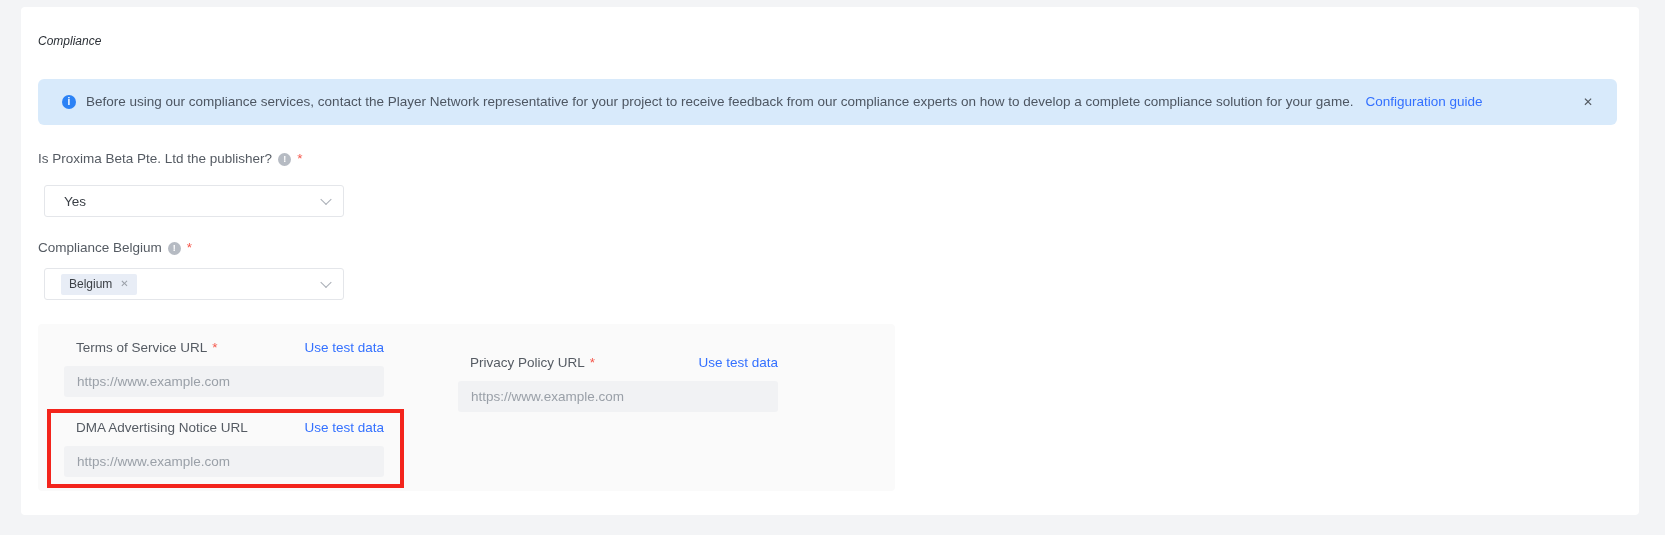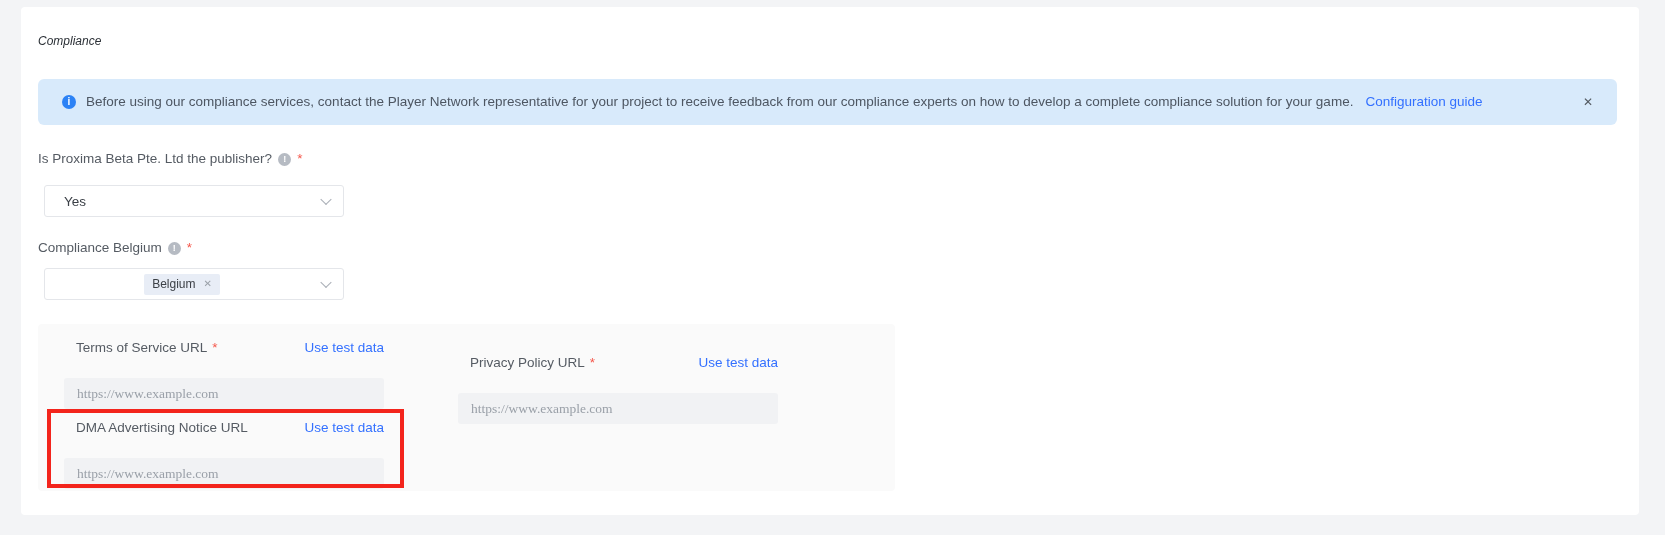--- a/index.html
+++ b/index.html
@@ -59,21 +59,21 @@
   }
   .req { color: #f5564a; font-size: 13.5px; }
   
   .select {
     position: absolute; left: 23px; width: 300px; height: 32px;
     background: #ffffff; border: 1px solid #e4e6ea; border-radius: 3px;
     display: flex; align-items: center;
     padding: 0 30px 0 19px; cursor: pointer;
   }
   .select-publisher { top: 178px; }
-  .select-regions   { top: 261px; padding-left: 6px; justify-content: center; }
+  .select-regions   { top: 261px; padding-left: 16px; }
   .select-value { font-size: 13.5px; color: #3b4047; }
   .chevron {
     position: absolute; right: 13px; top: 50%;
     width: 8px; height: 8px;
     transform: translateY(-70%) rotate(45deg);
     border-right: 1.5px solid #a9aeb6; border-bottom: 1.5px solid #a9aeb6;
   }
   .tag {
     height: 21px; background: #e8edf6; border-radius: 2px;
     display: inline-flex; align-items: center; gap: 8px;
@@ -90,24 +90,24 @@
   .uf-1 { left: 26px;  top: 14px; }
   .uf-2 { left: 420px; top: 29px; }
   .uf-3 { left: 26px;  top: 94px; }
   .uf-head {
     display: flex; justify-content: space-between; align-items: center;
     height: 20px; font-size: 13.5px; line-height: 20px; margin-left: 12px;
   }
   .uf-label { color: #555b63; display: flex; align-items: center; gap: 5px; white-space: nowrap; }
   .uf-link { color: #3370ff; cursor: pointer; text-decoration: none; white-space: nowrap; }
   .uf-input {
-    margin-top: 20px; width: 100%; height: 31px;
+    margin-top: 8px; width: 100%; height: 31px;
     background: #f1f2f4; border: none; border-radius: 3px;
     padding: 0 13px; font-size: 13.5px; color: #3b4047;
-    font-family: Liberation Serif, serif; outline: none; display: block;
+    font-family: Liberation Sans, sans-serif; outline: none; display: block;
   }
   .uf-input::placeholder { color: #9aa0a8; }
   .annotation {
     position: absolute; left: 9px; top: 85px;
     width: 357px; height: 79px;
     border: 4px solid #f3241c; pointer-events: none;
   }
 </style>
 </head>
 <body>

